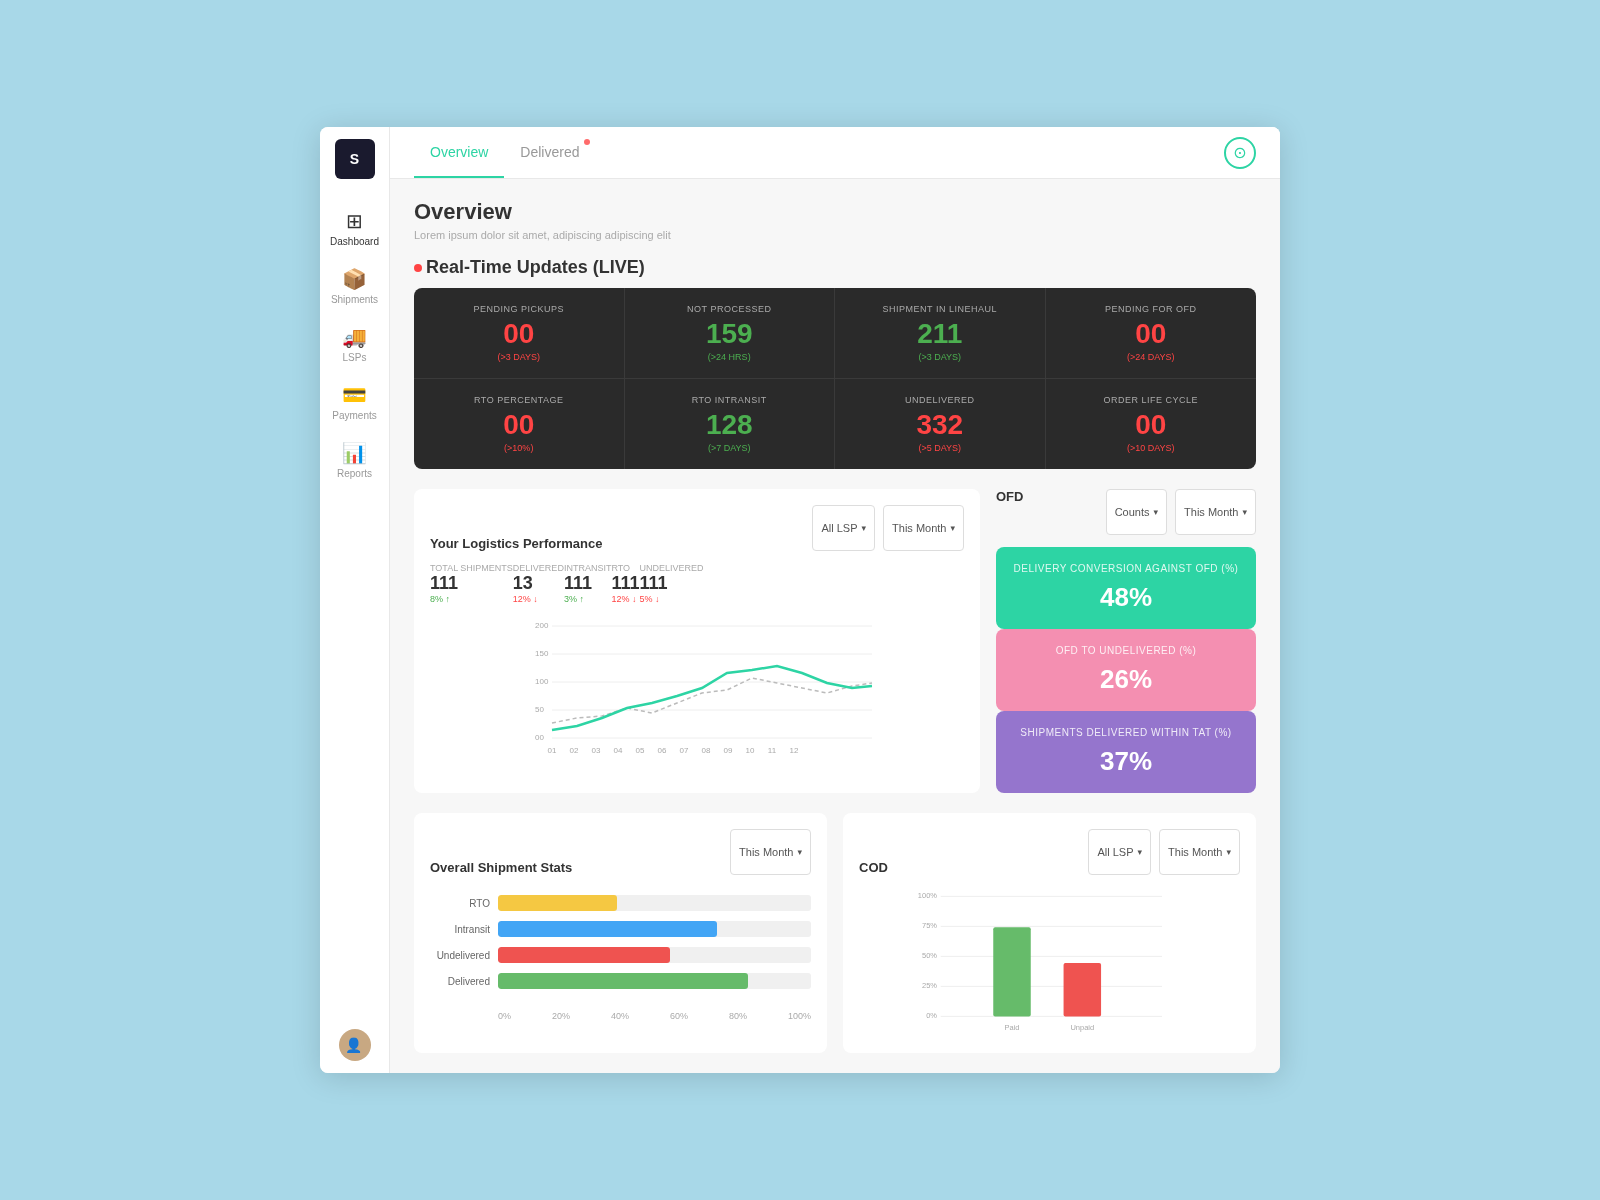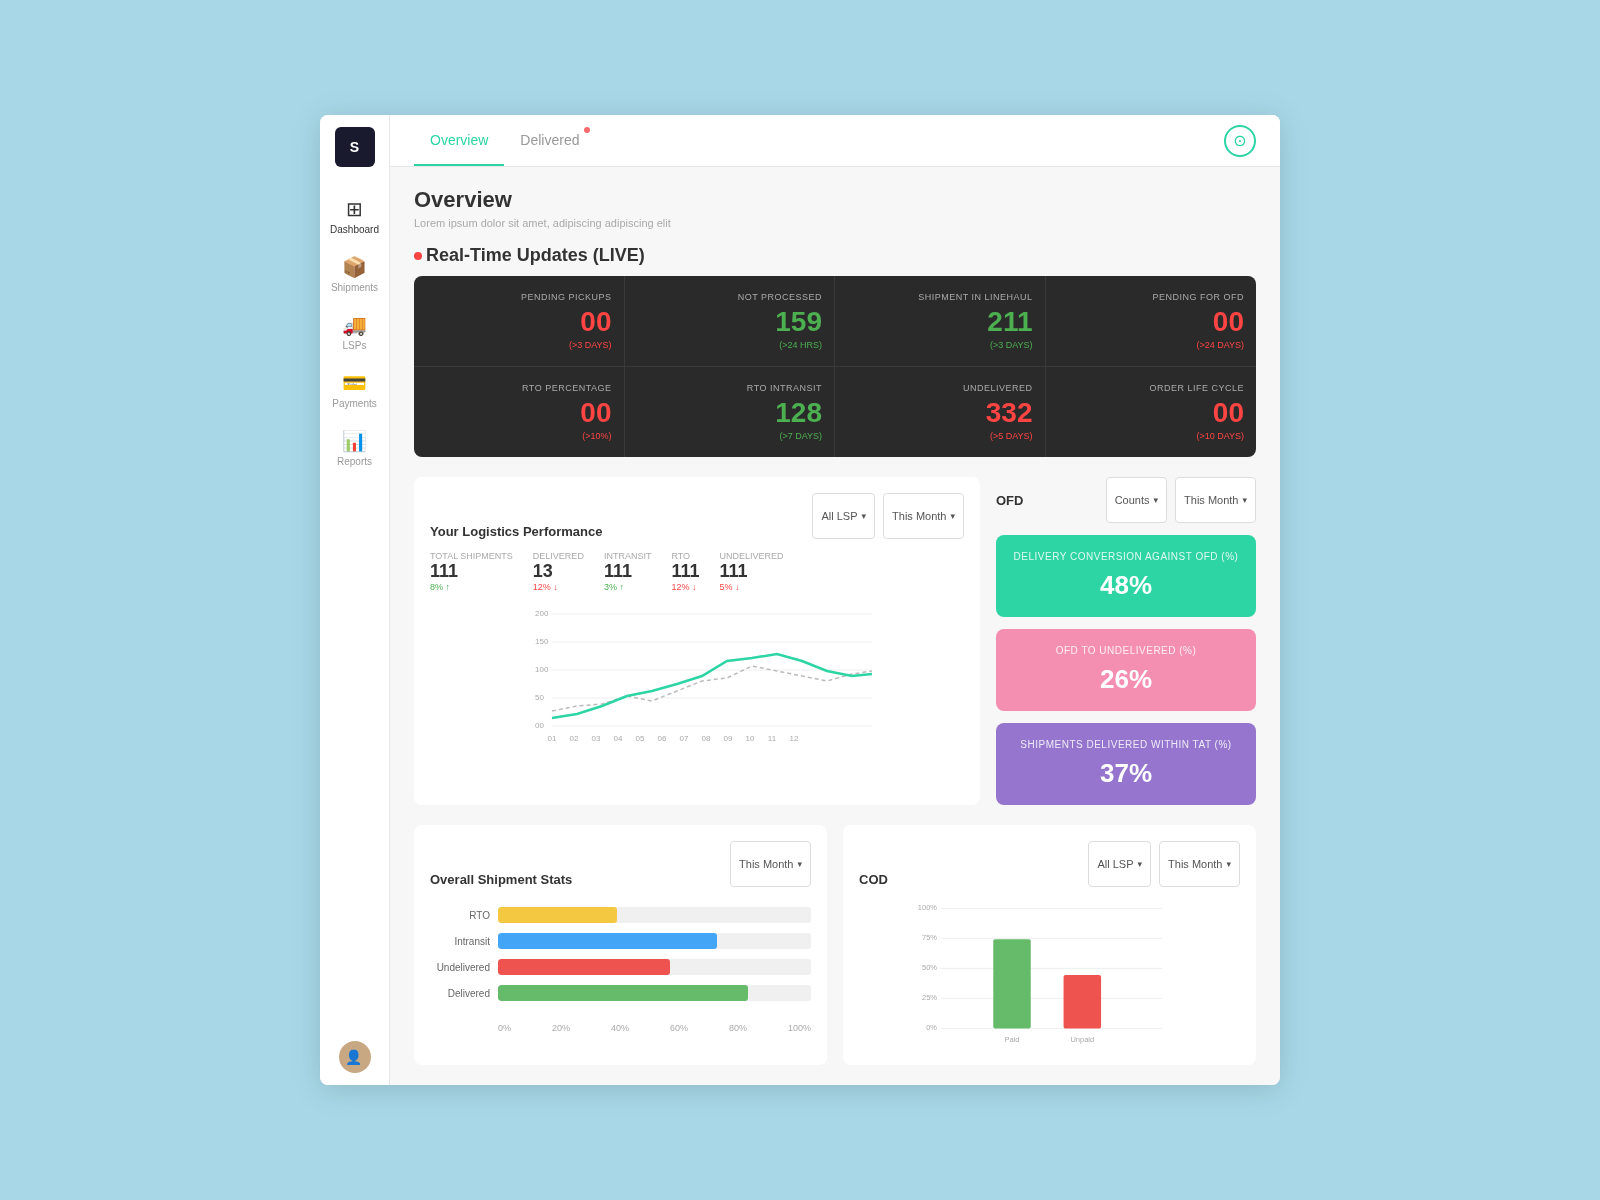--- a/index.html
+++ b/index.html
@@ -166,21 +166,21 @@
     .realtime-grid {
       background: #2a2a2a;
       border-radius: 8px;
       display: grid;
       grid-template-columns: repeat(4, 1fr);
       grid-template-rows: repeat(2, auto);
       margin-bottom: 20px;
     }
     .rt-card {
       padding: 16px 12px;
-      text-align: right;
+      text-align: center;
       border-right: 1px solid #3a3a3a;
       border-bottom: 1px solid #3a3a3a;
     }
     .rt-card:nth-child(4), .rt-card:nth-child(8) { border-right: none; }
     .rt-card:nth-child(5), .rt-card:nth-child(6), .rt-card:nth-child(7), .rt-card:nth-child(8) { border-bottom: none; }
     .rt-label {
       font-size: 9px;
       color: #aaa;
       text-transform: uppercase;
       letter-spacing: 0.5px;
@@ -236,40 +236,38 @@
       background: #fff;
       cursor: pointer;
       display: flex;
       align-items: center;
       gap: 4px;
     }
     .select-btn::after { content: '▾'; font-size: 9px; }
     
     .stats-row {
       display: flex;
-      gap: 20px;
       margin-bottom: 14px;
     }
     .stat-item { }
     .stat-label { font-size: 9px; color: #aaa; text-transform: uppercase; }
     .stat-value { font-size: 18px; font-weight: 700; color: #333; }
     .stat-change { font-size: 9px; }
     .stat-change.up { color: #4caf50; }
     .stat-change.down { color: #ff4444; }
     
     .chart-area {
       position: relative;
       height: 140px;
     }
     .chart-svg { width: 100%; height: 100%; }
     
     .ofd-card {
       border-radius: 8px;
       padding: 16px;
-      margin-bottom: 12px;
       text-align: center;
     }
     .ofd-card:last-child { margin-bottom: 0; }
     .ofd-card-label {
       font-size: 10px;
       color: rgba(255,255,255,0.85);
       text-transform: uppercase;
       letter-spacing: 0.5px;
       margin-bottom: 8px;
     }
@@ -497,21 +495,21 @@
               <text x="189" y="135" font-size="8" fill="#aaa" text-anchor="middle">08</text>
               <text x="211" y="135" font-size="8" fill="#aaa" text-anchor="middle">09</text>
               <text x="233" y="135" font-size="8" fill="#aaa" text-anchor="middle">10</text>
               <text x="255" y="135" font-size="8" fill="#aaa" text-anchor="middle">11</text>
               <text x="277" y="135" font-size="8" fill="#aaa" text-anchor="middle">12</text>
             </svg>
           </div>
         </div>
 
         <div style="background:transparent;">
-          <div style="display:flex;align-items:center;justify-content:space-between;margin-bottom:12px;">
+          <div style="display:flex;align-items:flex-start;justify-content:space-between;margin-bottom:12px;">
             <div class="card-title">OFD</div>
             <div class="card-controls">
               <button class="select-btn">Counts</button>
               <button class="select-btn">This Month</button>
             </div>
           </div>
           <div class="ofd-card ofd-green">
             <div class="ofd-card-label">DELIVERY CONVERSION AGAINST OFD (%)</div>
             <div class="ofd-card-value">48%</div>
           </div>

